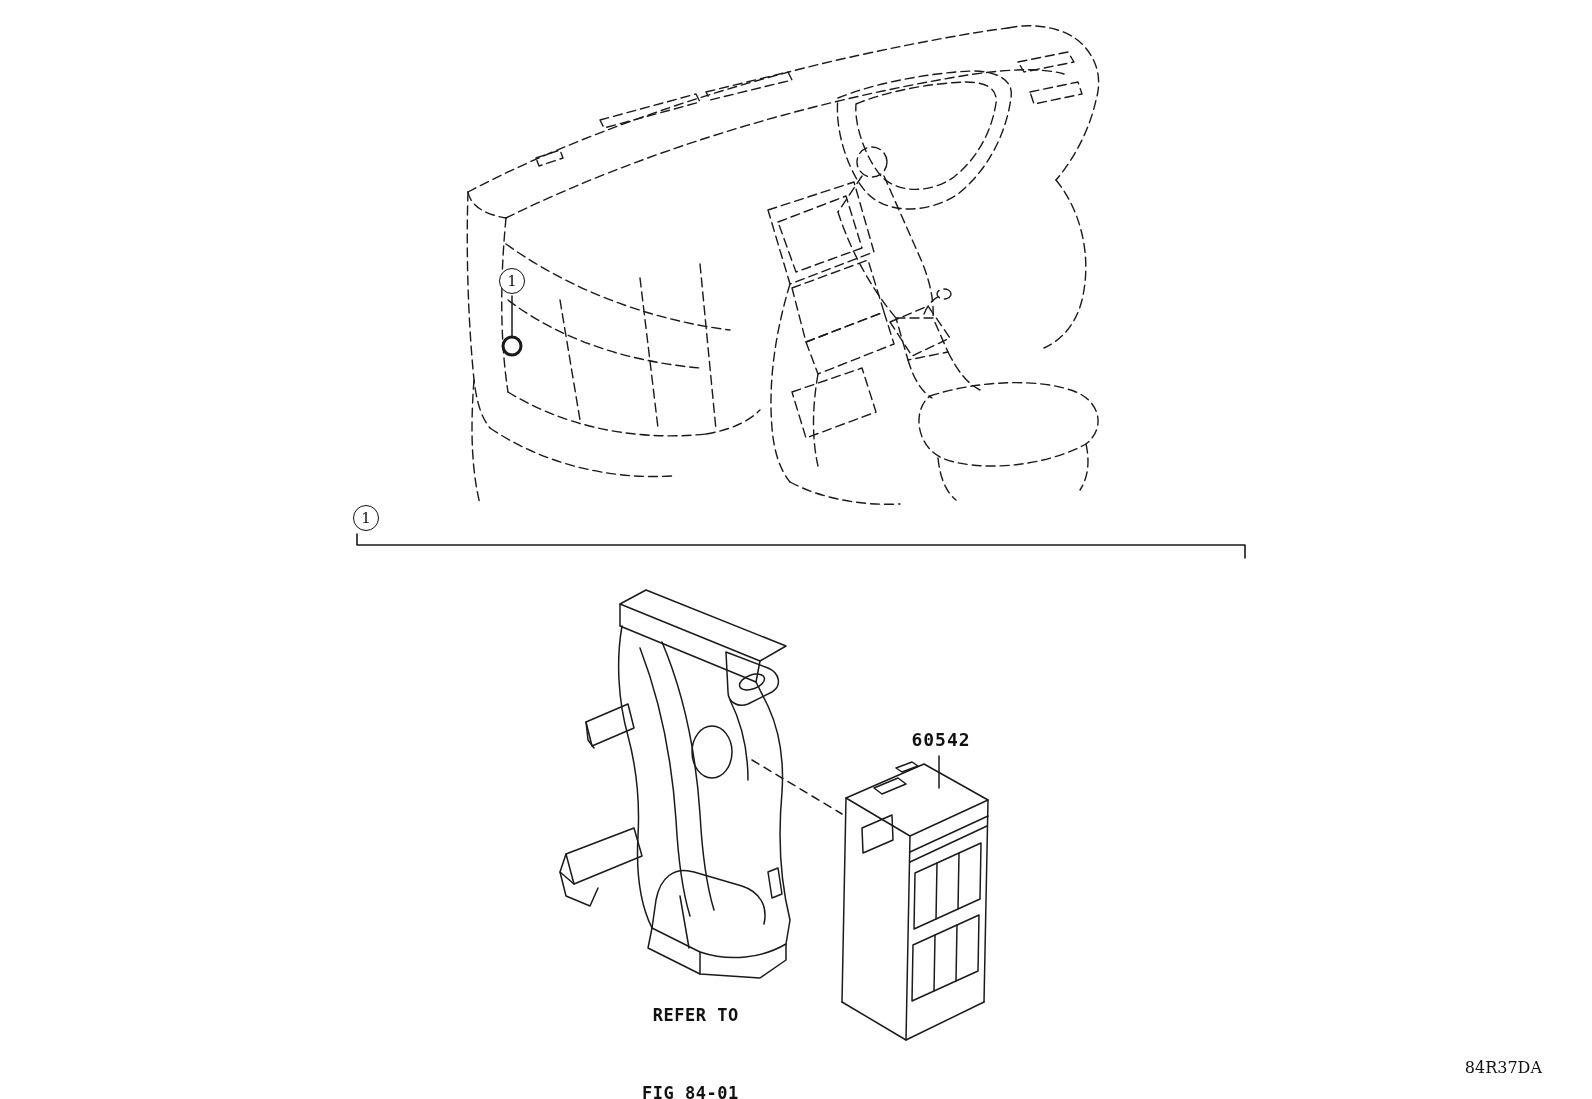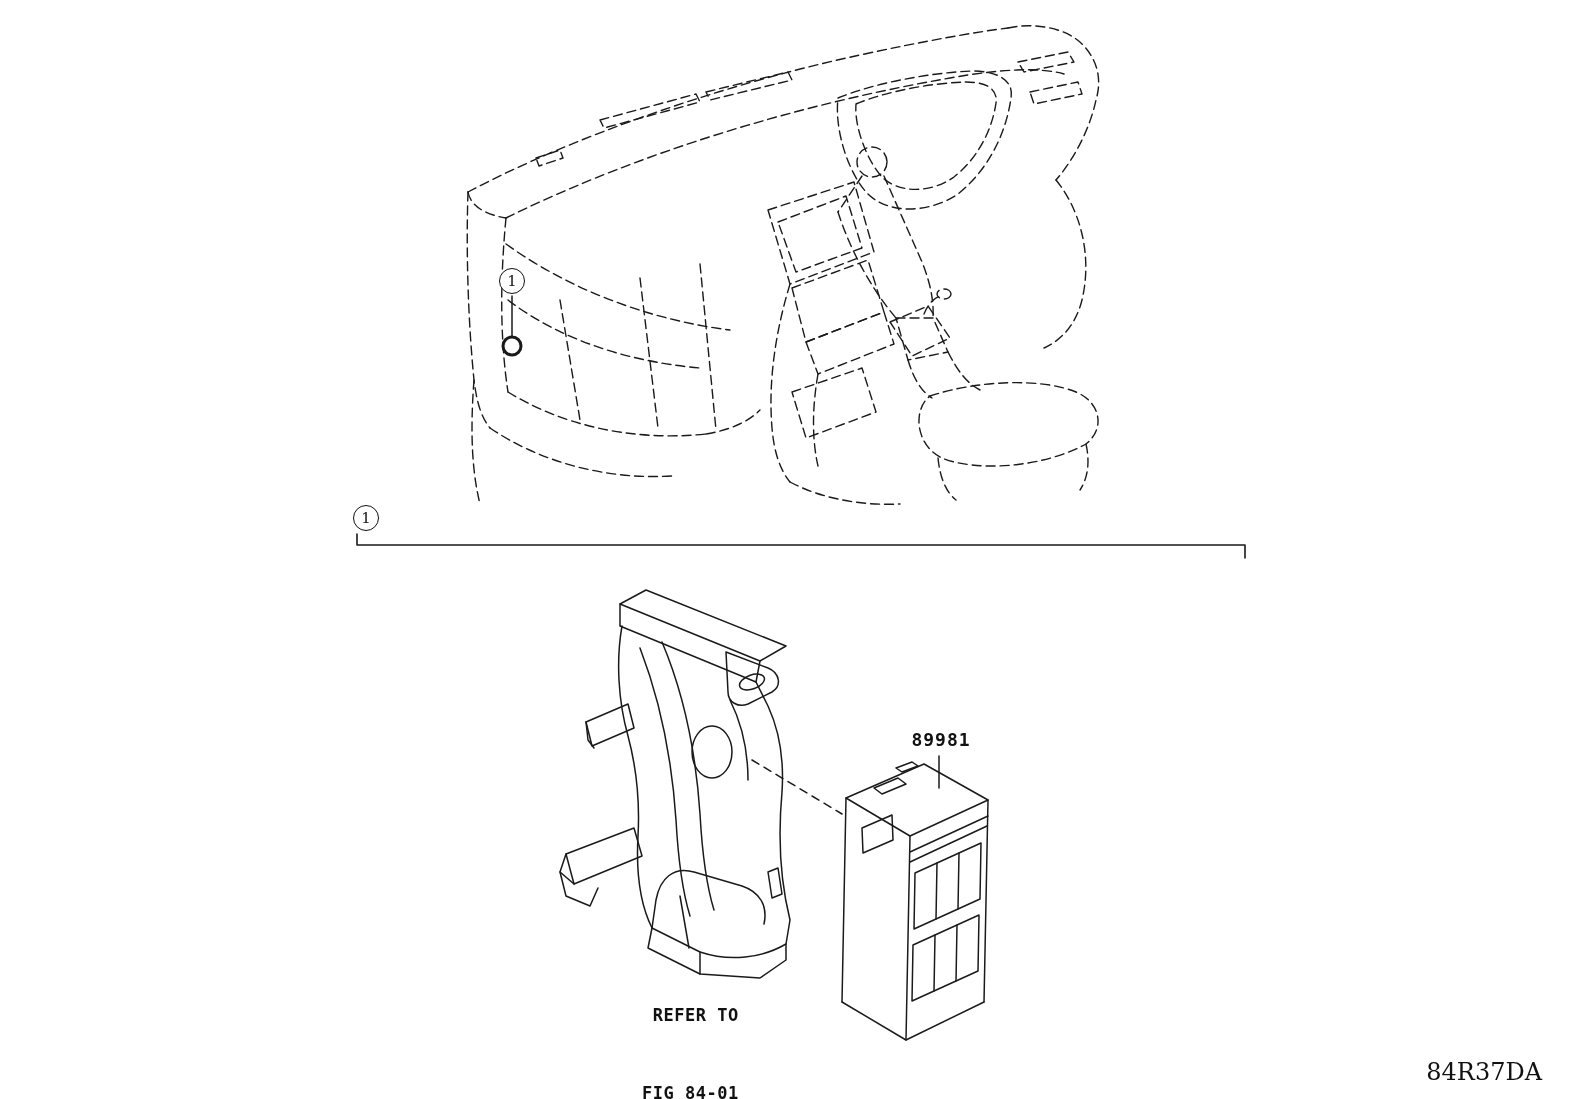--- a/index.html
+++ b/index.html
@@ -50,21 +50,21 @@
     line-height: 26px;
     white-space: pre;
   }
   .refer-note div { letter-spacing: 0.5px; text-align: right; }
   .diagram-code {
     position: absolute;
     right: 50px; top: 1058px;
     width: 160px;
     text-align: right;
     font-family: "DejaVu Serif", serif;
-    font-size: 24px;
+    font-size: 16px;
   }
 </style>
 </head>
 <body>
 
 <div class="stage">
 
   <svg class="lineart" viewBox="0 0 1592 1099" fill="none" stroke="#1a1a1a" stroke-width="1.5" stroke-linecap="round" stroke-linejoin="round">
 
     <g stroke-dasharray="9 5" stroke-width="1.4">
@@ -203,21 +203,21 @@
       <path d="M752,760 L842,814" stroke-dasharray="8 6"></path>
       <line x1="939" y1="756" x2="939" y2="788"></line>
       <line x1="689" y1="948" x2="680" y2="896"></line>
     </g>
   </svg>
 
   <div class="callout" style="left:499px; top:268px;">1</div>
 
   <div class="callout" style="left:353px; top:505px;">1</div>
 
-  <div class="part-number">89981</div>
+  <div class="part-number">60542</div>
 
   <div class="refer-note">
     <div>REFER TO</div>
     <div>FIG 84-01</div>
     
   </div>
 
   <div class="diagram-code">84R37DA</div>
 
 </div>

